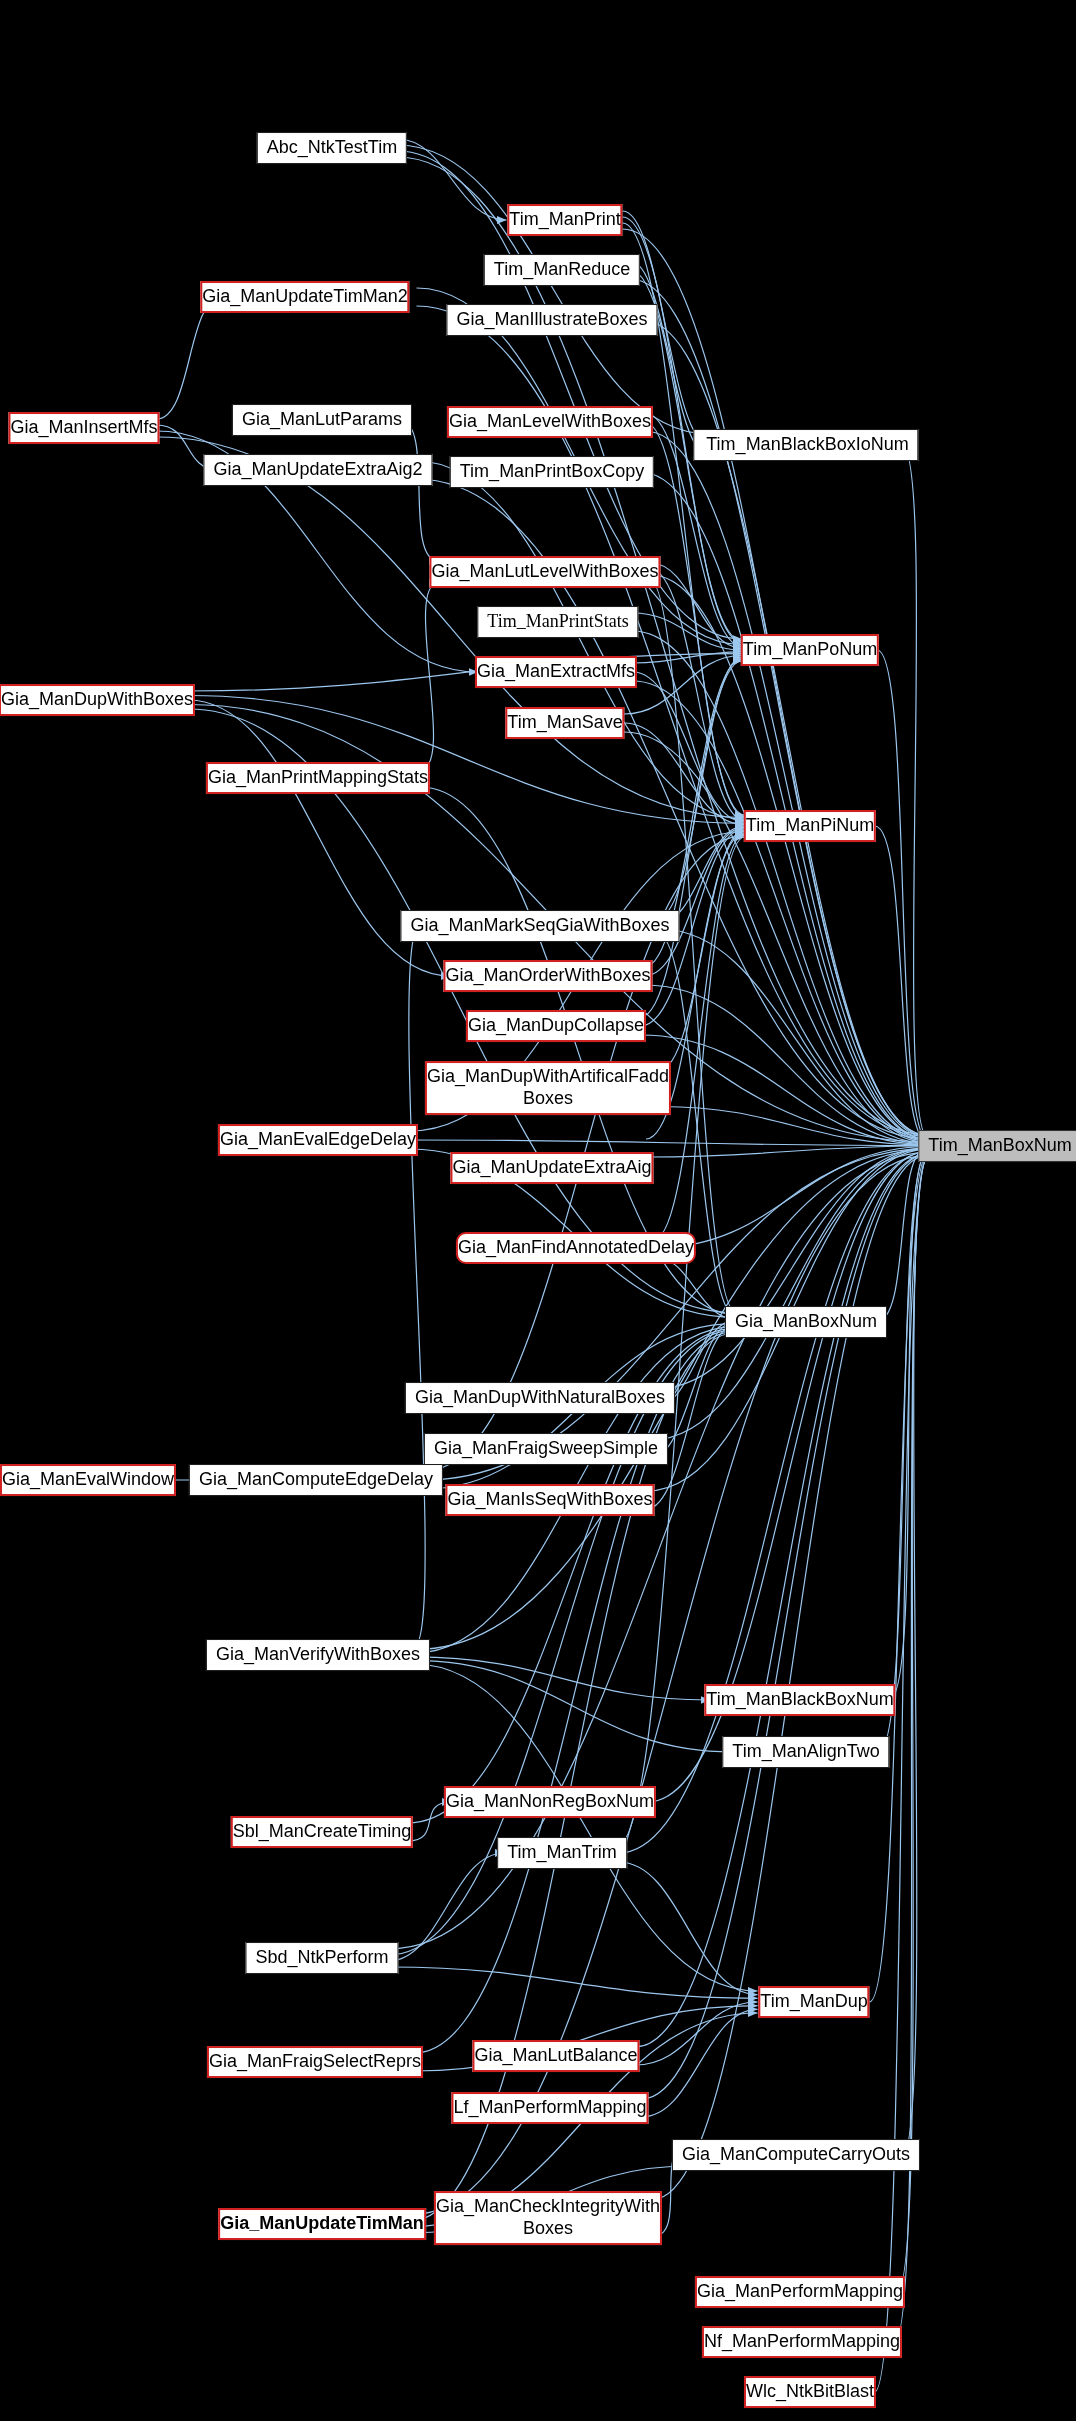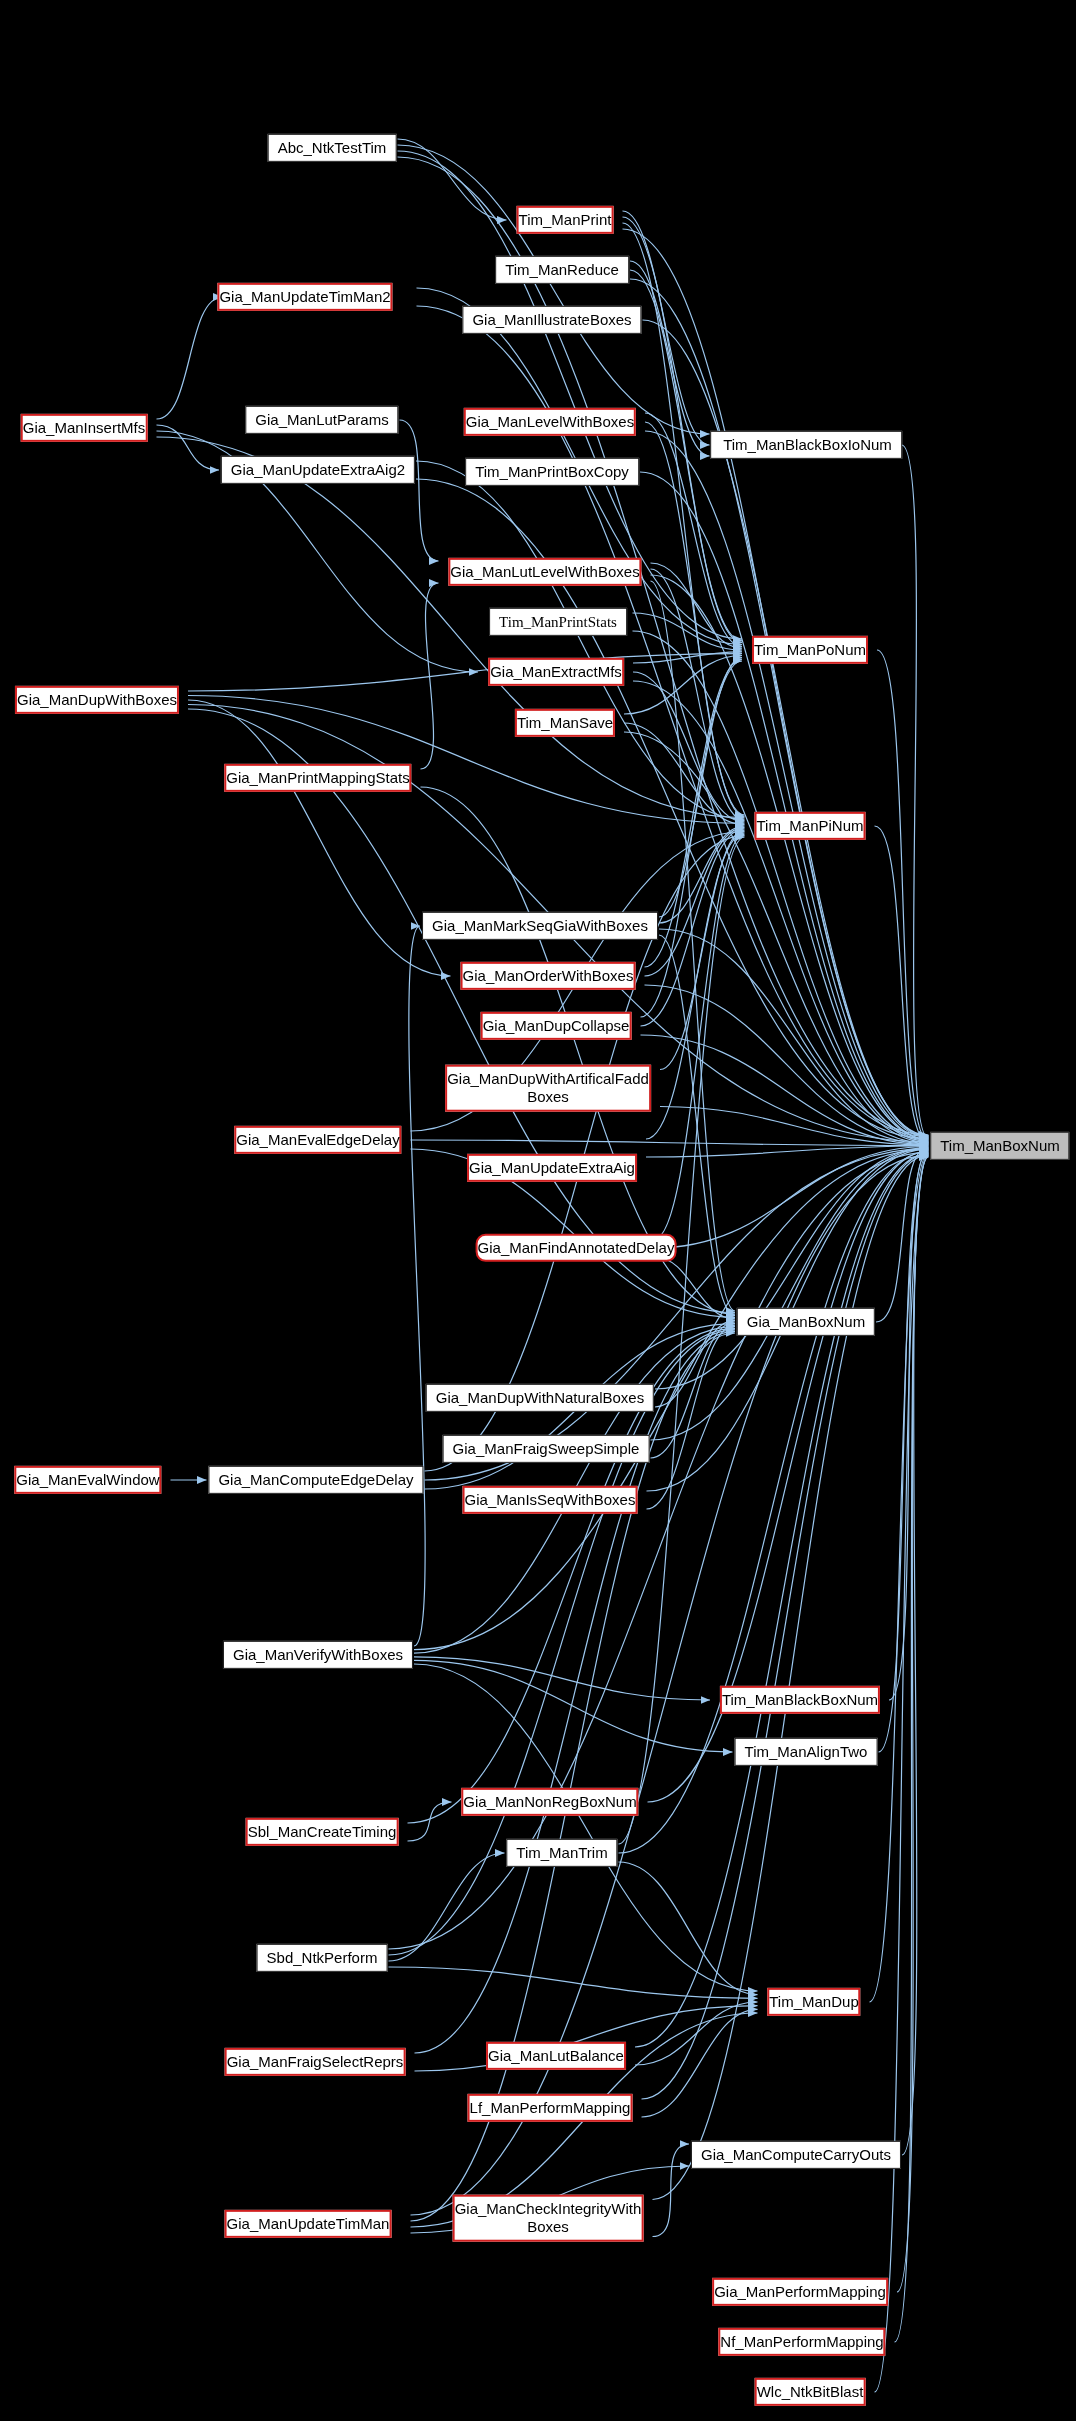--- a/index.html
+++ b/index.html
@@ -22,21 +22,21 @@
   }
   #edges { position: absolute; left: 0; top: 0; z-index: 1; }
   path.edge { fill: none; stroke: var(--edge); stroke-width: 1.2px; }
   .node {
     position: absolute;
     transform: translate(-50%, -50%);
     background: var(--node-bg);
     color: var(--text);
     border: 1px solid var(--node-border);
     padding: 4px 9px;
-    font-size: 15px;
+    font-size: 18px;
     line-height: 1.22;
     white-space: pre;
     text-align: center;
     z-index: 2;
     box-sizing: border-box;
   }
   .node.red { border: 2px solid var(--red); padding: 3px 0; }
   .node.target { background: var(--target-bg); border: 1px solid #2e2e2e; }
 </style>
 </head>
@@ -203,19 +203,19 @@
     <div class="node plain" style="left: 806px; top: 1752px;">Tim_ManAlignTwo</div>
     <div class="node red" style="left: 322px; top: 1832px;">Sbl_ManCreateTiming</div>
     <div class="node red" style="left: 550px; top: 1802px;">Gia_ManNonRegBoxNum</div>
     <div class="node plain" style="left: 562px; top: 1853px;">Tim_ManTrim</div>
     <div class="node plain" style="left: 322px; top: 1958px;">Sbd_NtkPerform</div>
     <div class="node red" style="left: 814px; top: 2002px;">Tim_ManDup</div>
     <div class="node red" style="left: 315px; top: 2062px;">Gia_ManFraigSelectReprs</div>
     <div class="node red" style="left: 556px; top: 2056px;">Gia_ManLutBalance</div>
     <div class="node red" style="left: 550px; top: 2108px;">Lf_ManPerformMapping</div>
     <div class="node plain" style="left: 796px; top: 2155px;">Gia_ManComputeCarryOuts</div>
-    <div class="node red" style="left: 308px; top: 2224px;">Gia_ManUpdateTimMan</div>
+    <div class="node red" style="left: 322px; top: 2224px; font-weight: bold;">Gia_ManUpdateTimMan</div>
     <div class="node red" style="left: 548px; top: 2218px;">Gia_ManCheckIntegrityWith
 Boxes</div>
     <div class="node red" style="left: 800px; top: 2292px;">Gia_ManPerformMapping</div>
     <div class="node red" style="left: 802px; top: 2342px;">Nf_ManPerformMapping</div>
     <div class="node red" style="left: 810px; top: 2392px;">Wlc_NtkBitBlast</div>
   </div>
 
 </body></html>

